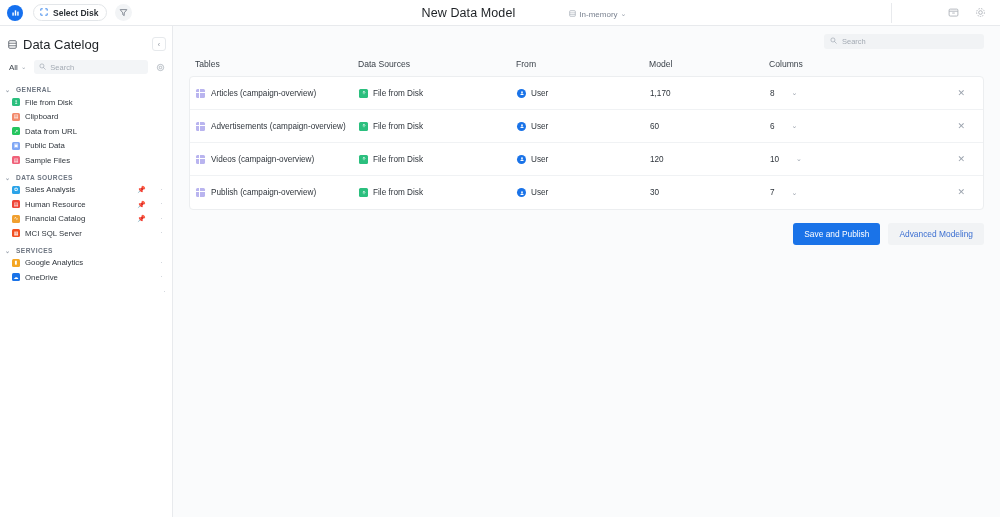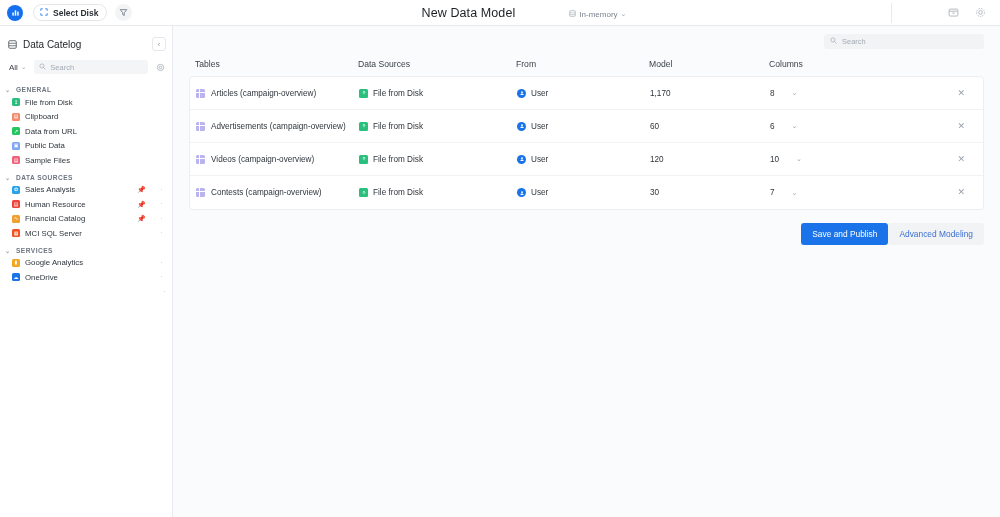--- a/index.html
+++ b/index.html
@@ -88,21 +88,21 @@
     background: #ffffff;
     display: flex; flex-direction: column;
     flex-shrink: 0;
   }
   .sb-head {
     height: 24px;
     display: flex; align-items: center; gap: 6px;
     padding: 0 6px 0 8px;
     margin-top: 6px;
   }
-  .sb-head-title { font-size: 10px; color: #1d2125; }
+  .sb-head-title { font-size: 13px; color: #1d2125; }
   .collapse-btn {
     margin-left: auto;
     width: 14px; height: 14px;
     border: 1px solid #e6e9ec;
     border-radius: 3px;
     display: flex; align-items: center; justify-content: center;
     font-size: 7px; color: #8b929c;
     background: #fff;
   }
 
@@ -250,21 +250,21 @@
     width: 9px; height: 9px;
     border-radius: 50%;
     background: #1a73e8;
     display: flex; align-items: center; justify-content: center;
     flex-shrink: 0;
   }
   .cell-chev { font-size: 7px; color: #9aa2ad; }
   .close-x { font-size: 9px; color: #9aa2ad; line-height: 1; }
 
   .actions {
-    display: flex; justify-content: flex-end; align-items: center; gap: 0;
+    display: flex; justify-content: flex-end; align-items: center; gap: 8px;
     padding: 13px 16px 0 0;
   }
   .btn-primary {
     background: #1a73e8;
     color: #ffffff;
     font-size: 8.4px;
     padding: 6px 11px;
     border-radius: 3px;
     border: none;
     font-family: inherit;
@@ -565,21 +565,21 @@
             <span>10</span>
             <span class="cell-chev">⌄</span>
           </span>
           <span class="c-close">
             <span class="close-x">✕</span>
           </span>
         </div>
         <div class="row">
           <span class="c-tables">
             <span class="grid-ico"></span>
-            <span>Contests (campaign-overview)</span>
+            <span>Publish (campaign-overview)</span>
           </span>
           <span class="c-sources">
             <span class="disk-ico">
               <svg width="6" height="6" viewBox="0 0 10 10">
                 <path d="M5 2.2v4.2M3.3 3.9L5 2.2l1.7 1.7" stroke="#fff" stroke-width="1.1" fill="none" stroke-linecap="round" stroke-linejoin="round"></path>
               </svg>
             </span>
             <span>File from Disk</span>
           </span>
           <span class="c-from">

